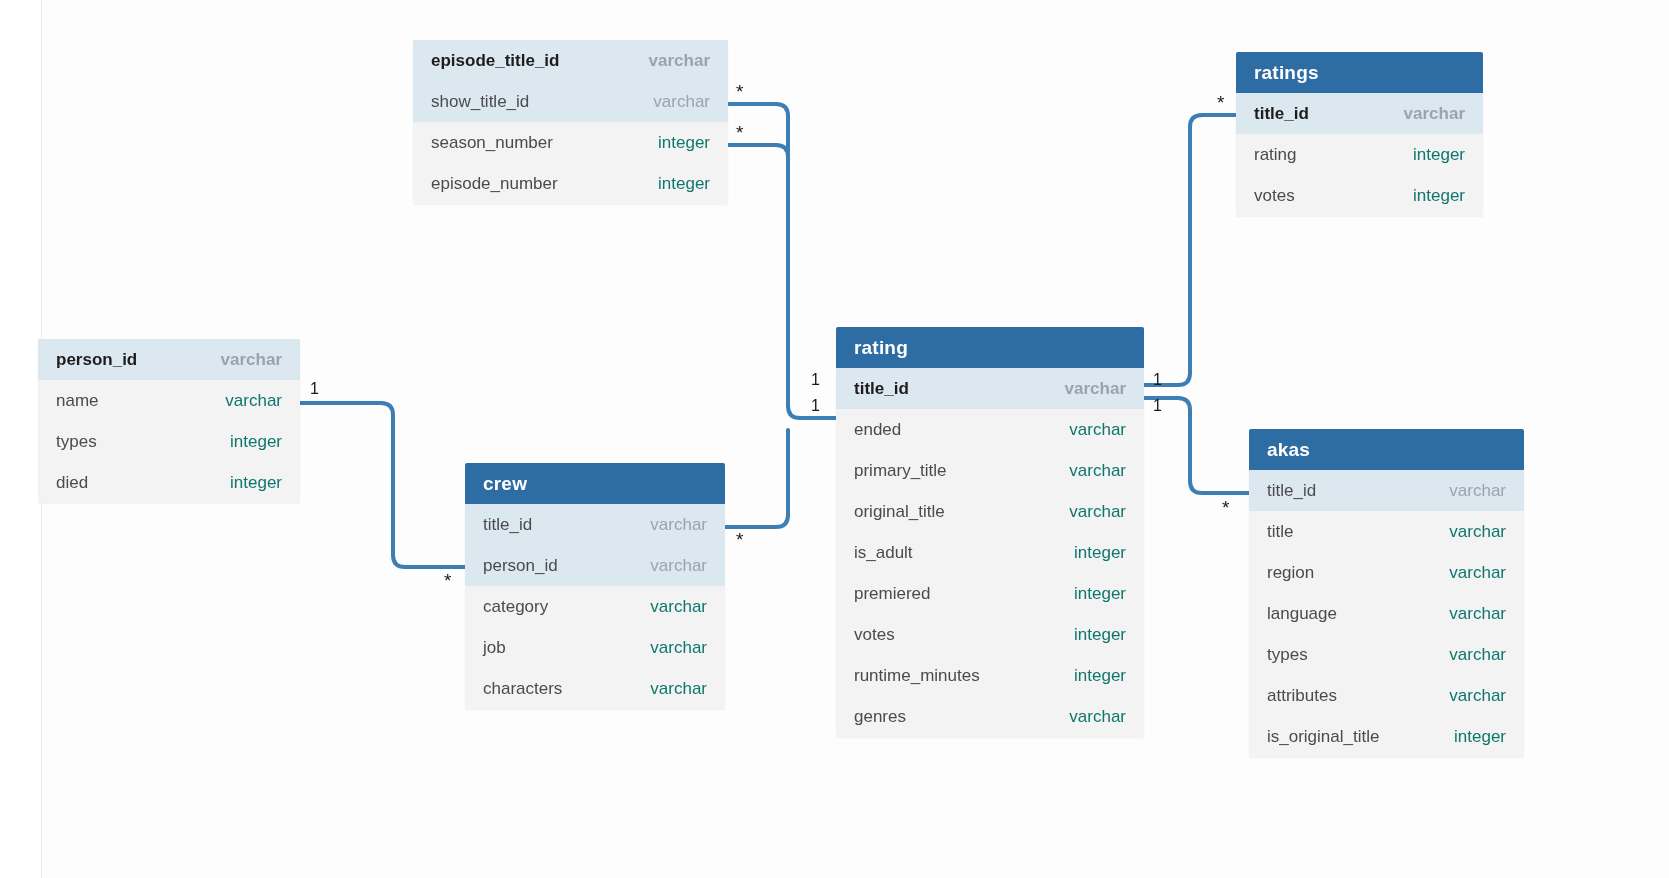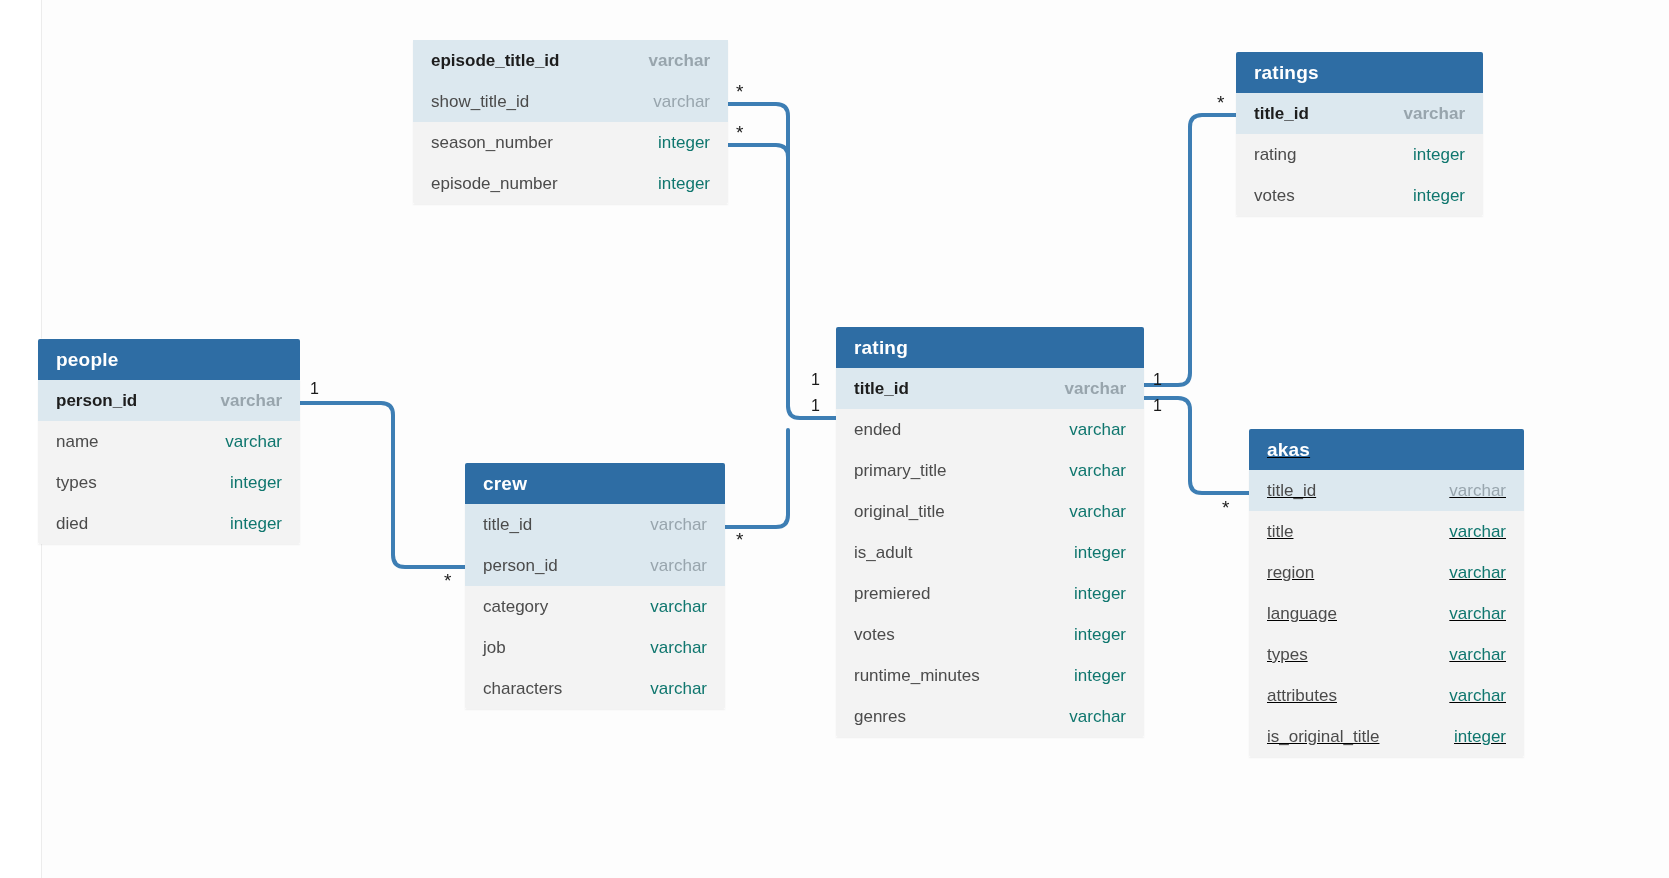--- a/index.html
+++ b/index.html
@@ -166,21 +166,20 @@
             <span class="col-name">rating</span>
             <span class="col-type">integer</span>
           </div>
           <div class="row">
             <span class="col-name">votes</span>
             <span class="col-type">integer</span>
           </div>
         </div>
       </div>
       <div class="card" style="left: 38px; top: 339px; width: 262px;">
-        <div class="card-header">people</div>
         <div class="card-body">
           <div class="row key pk">
             <span class="col-name">person_id</span>
             <span class="col-type">varchar</span>
           </div>
           <div class="row">
             <span class="col-name">name</span>
             <span class="col-type">varchar</span>
           </div>
           <div class="row">
@@ -227,21 +226,21 @@
           <div class="row">
             <span class="col-name">runtime_minutes</span>
             <span class="col-type">integer</span>
           </div>
           <div class="row">
             <span class="col-name">genres</span>
             <span class="col-type">varchar</span>
           </div>
         </div>
       </div>
-      <div class="card" style="left: 1249px; top: 429px; width: 275px; text-decoration: underline;">
+      <div class="card" style="left: 1249px; top: 429px; width: 275px;">
         <div class="card-header">akas</div>
         <div class="card-body">
           <div class="row key">
             <span class="col-name">title_id</span>
             <span class="col-type">varchar</span>
           </div>
           <div class="row">
             <span class="col-name">title</span>
             <span class="col-type">varchar</span>
           </div>

